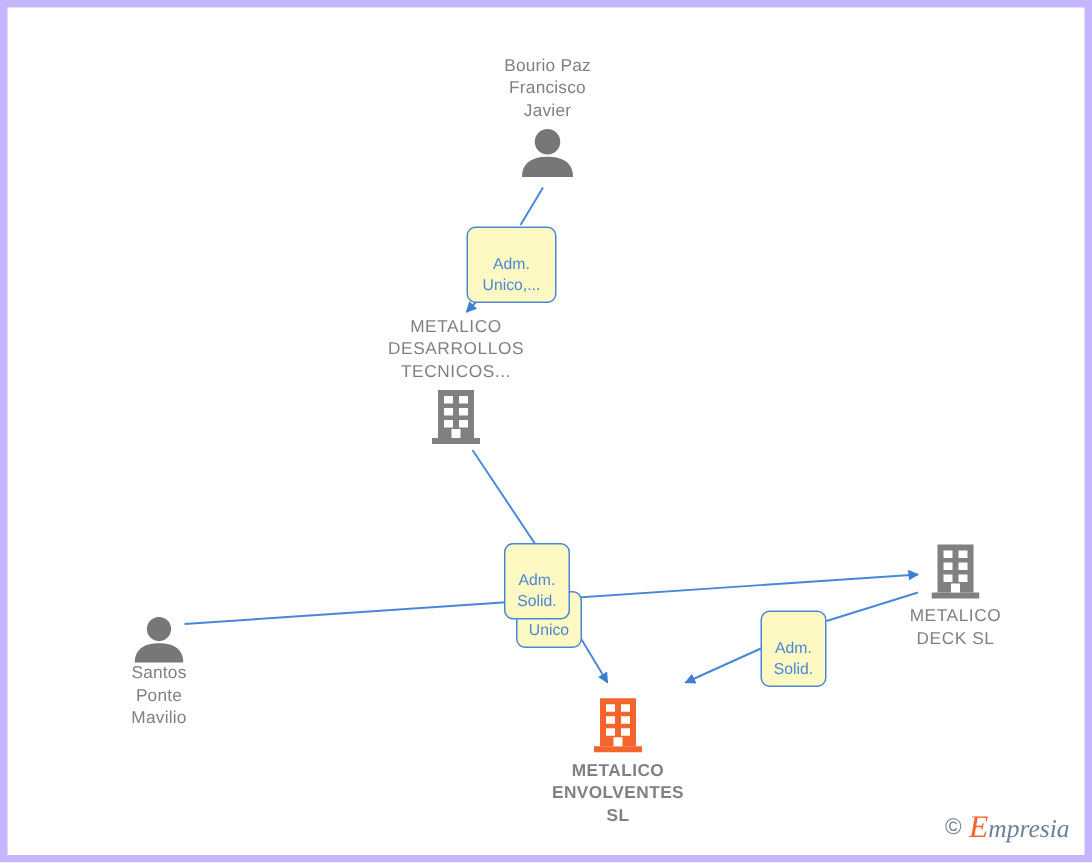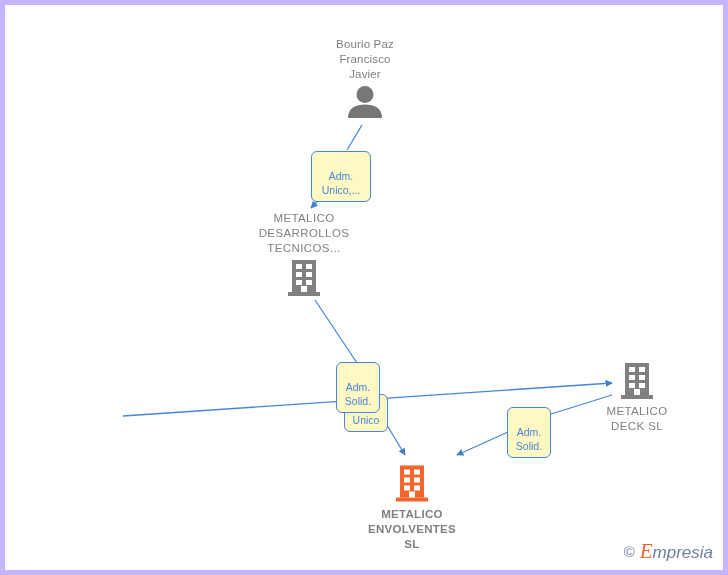--- a/index.html
+++ b/index.html
@@ -126,20 +126,29 @@
         <rect x="18" y="5" width="6" height="5"></rect>
         <rect x="8" y="13" width="6" height="5"></rect>
         <rect x="18" y="13" width="6" height="5"></rect>
         <rect x="8" y="21" width="6" height="5"></rect>
         <rect x="18" y="21" width="6" height="5"></rect>
         <rect x="13" y="27" width="6" height="6"></rect>
       </g>
     </svg>
   </div>
 
+  <div class="node person" style="left:101px; top:403px;">
+    <svg class="node-icon" width="38" height="32" viewBox="0 0 40 33" xmlns="http://www.w3.org/2000/svg">
+      <circle cx="20" cy="9.5" r="8.5" fill="#777777"></circle>
+      <path d="M 3 33 C 3 23 10.5 19.5 20 19.5 C 29.5 19.5 37 23 37 33 Z" fill="#777777"></path>
+    </svg>
+    <div class="node-label label-below">Santos
+Ponte
+Mavilio</div>
+  </div>
 
   <div class="node company" style="left:632px; top:357px;">
     <svg class="node-icon" width="32" height="38" viewBox="0 0 32 38" xmlns="http://www.w3.org/2000/svg">
       <rect x="4" y="1" width="24" height="32" fill="#808080"></rect>
       <rect x="0" y="33" width="32" height="4" fill="#808080"></rect>
       <g fill="#ffffff">
         <rect x="8" y="5" width="6" height="5"></rect>
         <rect x="18" y="5" width="6" height="5"></rect>
         <rect x="8" y="13" width="6" height="5"></rect>
         <rect x="18" y="13" width="6" height="5"></rect>
@@ -186,17 +195,17 @@
   </div>
 
   <div class="relation" style="left:502px; top:402px; width:44px;">
     <span>Adm.
 Solid.</span>
   </div>
 
   <div style="position:absolute; right:10px; bottom:8px; display:flex; align-items:center; gap:5px; z-index:8;">
     <span style="font-size:15px; color:#6f7f9b;">©</span>
     <span style="line-height:1;">
-      <span style="font-family:'Liberation Serif', serif; font-style:italic; font-size:21px; color:#F4652E;">E</span><span style="font-family:Liberation Sans, sans-serif; font-style:italic; font-size:17px; color:#6f7f9b;">mpresia</span>
+      <span style="font-family:'Liberation Serif', serif; font-style:italic; font-size:21px; color:#F4652E;">E</span><span style="font-family:Liberation Serif, serif; font-style:italic; font-size:17px; color:#6f7f9b;">mpresia</span>
     </span>
   </div>
 
 </div>
 
 </body></html>

